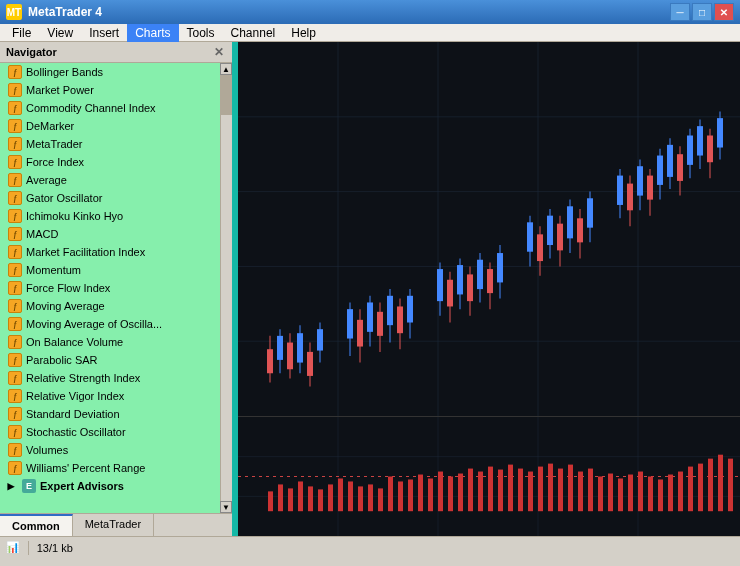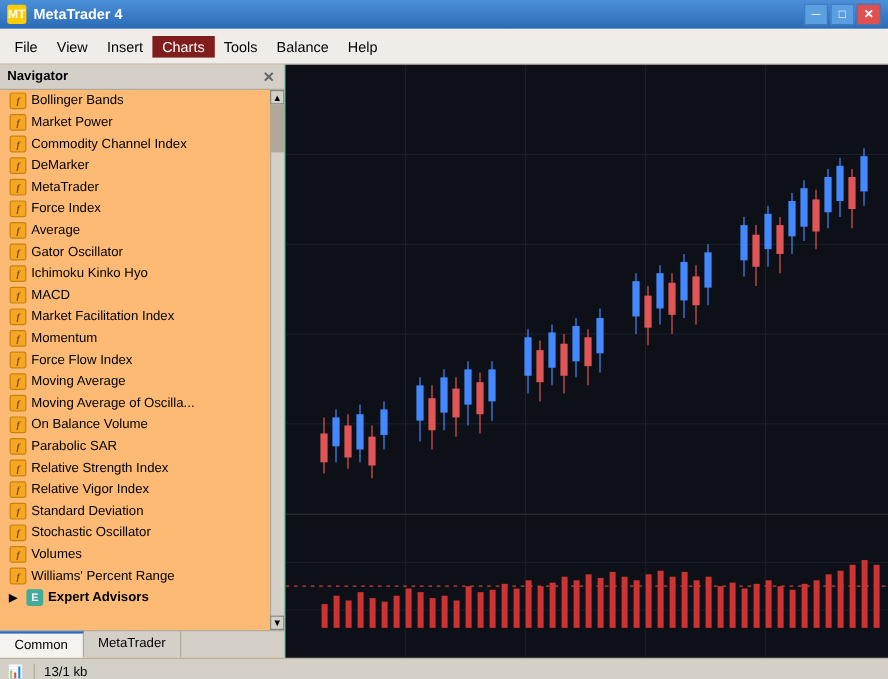--- a/index.html
+++ b/index.html
@@ -44,49 +44,49 @@
       color: white;
       font-size: 10px;
       display: flex; align-items: center; justify-content: center;
       cursor: pointer;
     }
     .title-bar-btn.close { background: #e05050; }
 
     
     .menu-bar {
       background: #f0ede8;
-      height: 30px;
+      height: 18px;
       display: flex;
       align-items: center;
       padding: 0 4px;
       border-bottom: 1px solid #b0a898;
     }
     .menu-item {
       padding: 2px 8px;
       cursor: pointer;
       color: #000;
       font-size: 12px;
     }
-    .menu-item.active { background: #7f1d1d; color: white; text-align: center; }
+    .menu-item.active { background: #3b82f6; color: white; text-align: center; }
 
     
     .main-area {
       display: flex;
       height: calc(566px - 28px - 22px - 22px);
       background: #ece9d8;
     }
 
     
     .navigator {
       width: 238px;
       min-width: 238px;
-      border-right: 1px solid #14b8a6;
+      border-right: 6px solid #14b8a6;
       display: flex;
       flex-direction: column;
-      background: #fdba74;
+      background: #86efac;
     }
     .navigator-header {
       background: #d4d0c8;
       border-bottom: 1px solid #b0a898;
       padding: 3px 6px;
       display: flex;
       align-items: center;
       justify-content: space-between;
       font-weight: bold;
       font-size: 11px;
@@ -181,21 +181,21 @@
     }
     .nav-tab {
       padding: 4px 12px;
       font-size: 11px;
       cursor: pointer;
       border-right: 1px solid #b0a898;
     }
     .nav-tab.active {
       background: #f5f3ef;
       border-top: 2px solid #316ac5;
-      font-weight: normal;
+      font-weight: bold;
     }
 
     
     .chart-area {
       flex: 1;
       background: #1a1a2e;
       position: relative;
       overflow: hidden;
       display: flex;
       flex-direction: column;
@@ -251,21 +251,21 @@
     <div class="title-bar-btn close">✕</div>
   </div>
 </div>
 
 <div class="menu-bar">
   <div class="menu-item">File</div>
   <div class="menu-item">View</div>
   <div class="menu-item">Insert</div>
   <div class="menu-item active">Charts</div>
   <div class="menu-item">Tools</div>
-  <div class="menu-item">Balance</div>
+  <div class="menu-item">Channel</div>
   <div class="menu-item">Help</div>
 </div>
 
 <div class="main-area">
 
   <div class="navigator">
     <div class="navigator-header">
       <span>Navigator</span>
       <span class="navigator-close">✕</span>
     </div>

